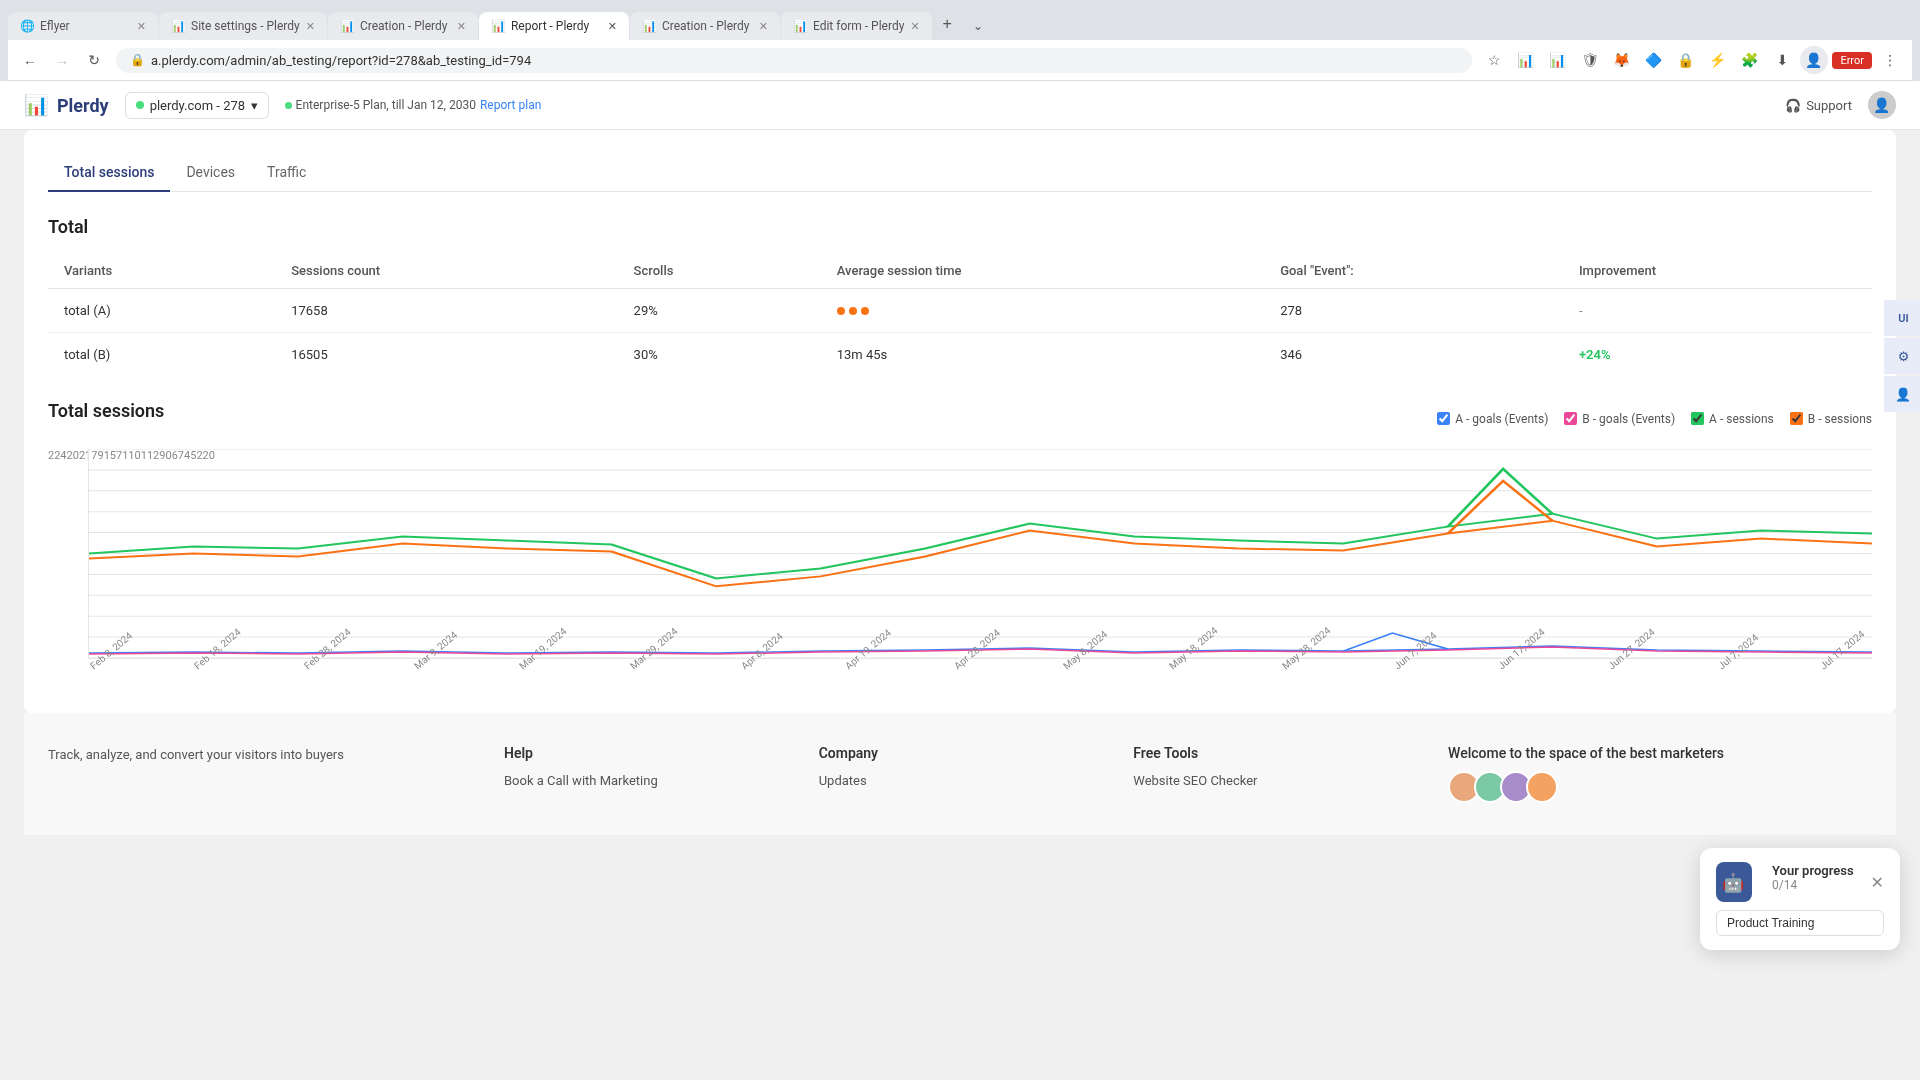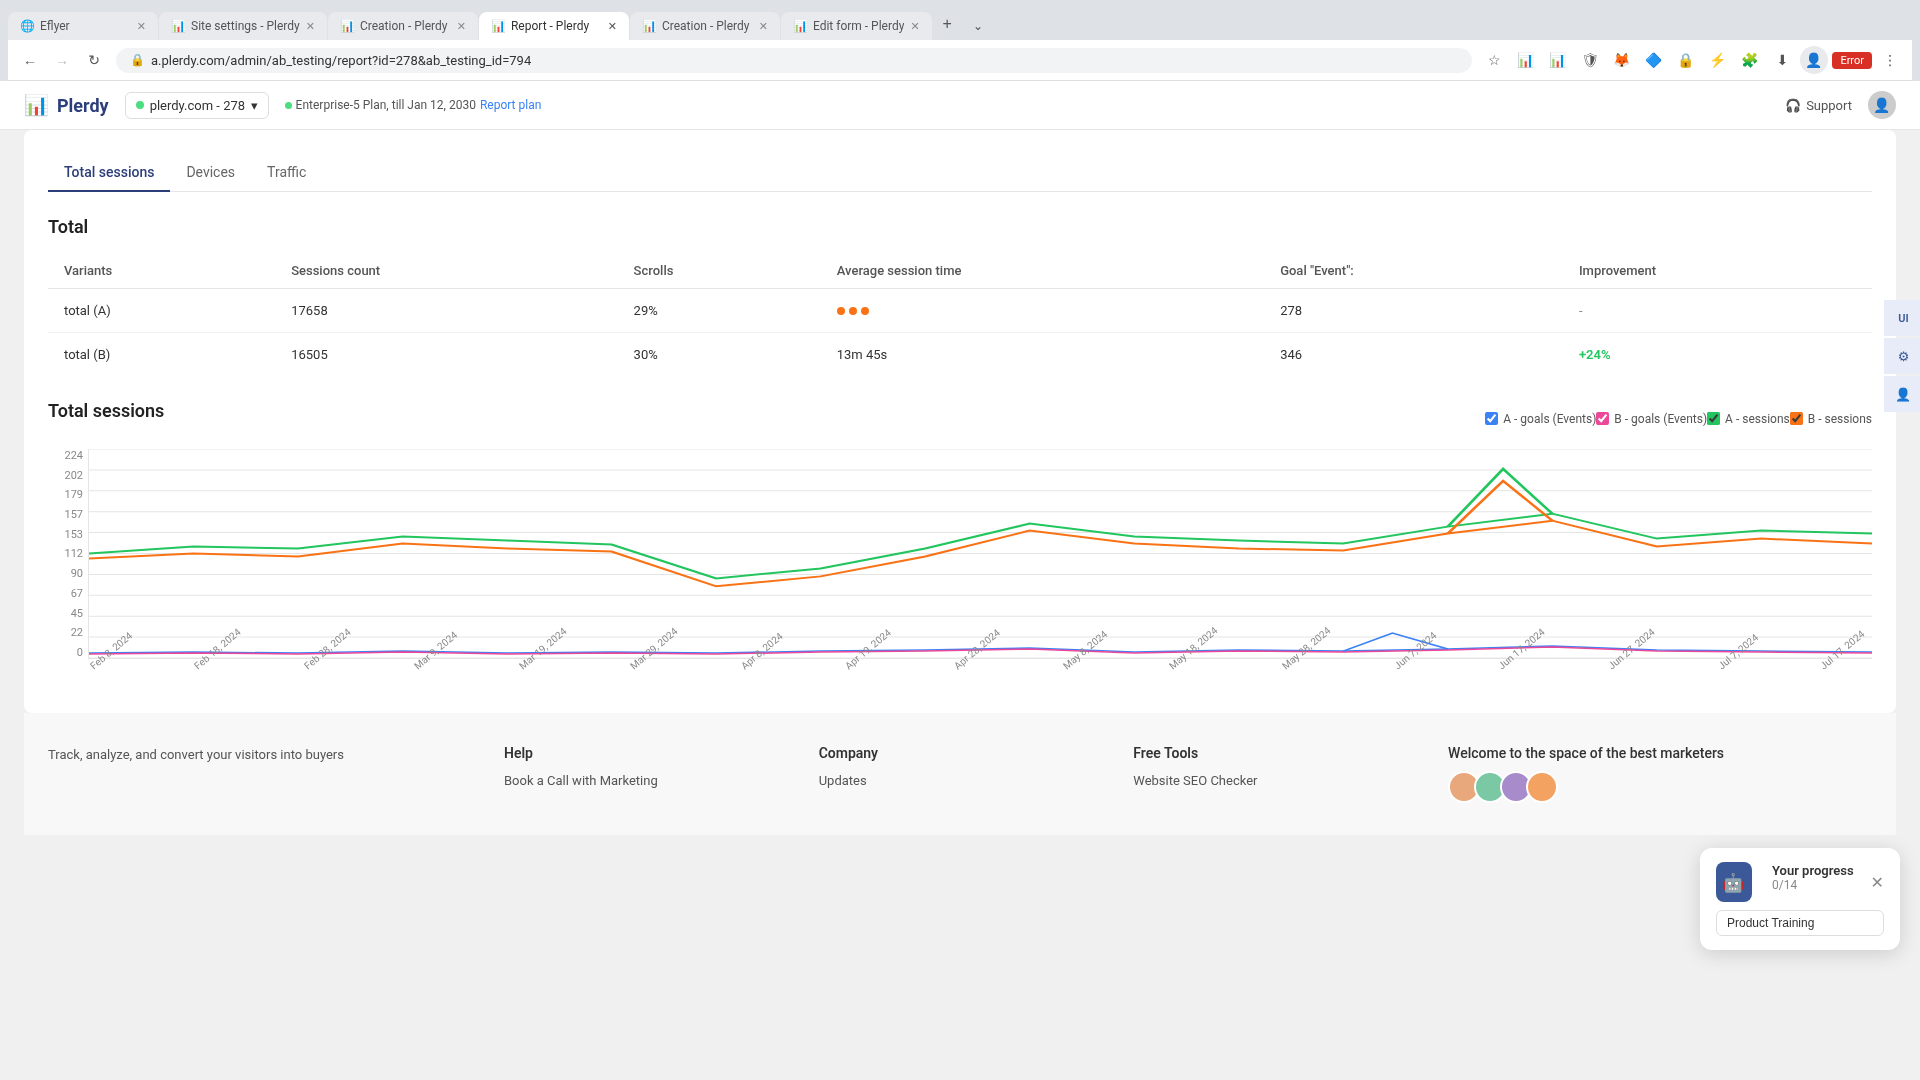--- a/index.html
+++ b/index.html
@@ -57,24 +57,24 @@
     .data-table td { padding: 14px 16px; font-size: 13px; color: #333; border-bottom: 1px solid #f0f0f0; }
     .data-table tr:last-child td { border-bottom: none; }
     .improvement-positive { color: #22c55e; font-weight: 600; }
     .avg-dots { display: flex; gap: 4px; align-items: center; }
     .dot-orange { width: 8px; height: 8px; border-radius: 50%; background: #f97316; }
     .dot-dash { color: #888; }
 
     
     .chart-section { margin-top: 24px; }
     .chart-header { display: flex; align-items: center; justify-content: space-between; margin-bottom: 12px; }
-    .chart-legend { display: flex; align-items: center; }
+    .chart-legend { display: flex; gap: 16px; align-items: center; }
     .legend-item { display: flex; align-items: center; gap: 5px; font-size: 12px; color: #555; }
     .chart-container { position: relative; height: 240px; }
-    .chart-y-labels { position: absolute; left: 0; top: 0; bottom: 30px; width: 35px; display: flex; flex-direction: column; justify-content: space-between; }
+    .chart-y-labels { position: absolute; left: 0; top: 0; bottom: 30px; width: 35px; display: flex; flex-direction: row; justify-content: space-between; }
     .chart-y-label { font-size: 11px; color: #888; text-align: right; }
     .chart-area { position: absolute; left: 40px; right: 0; top: 0; bottom: 30px; border-left: 1px solid #e5e5e5; border-bottom: 1px solid #e5e5e5; }
     svg.chart-svg { width: 100%; height: 100%; }
 
     
     .right-sidebar { position: fixed; right: 0; top: 300px; display: flex; flex-direction: column; gap: 2px; justify-content: center; }
     .sidebar-icon-btn { width: 36px; height: 36px; background: #e8ecf8; display: flex; align-items: center; justify-content: center; cursor: pointer; font-size: 13px; color: #3b5998; border-left: 3px solid transparent; }
 
     
     .progress-widget { position: fixed; bottom: 130px; right: 20px; background: #fff; border-radius: 12px; box-shadow: 0 4px 20px rgba(0,0,0,0.15); padding: 14px 16px; width: 200px; }
@@ -263,21 +263,21 @@
         </div>
       </div>
 
       <div class="chart-container">
 
         <div class="chart-y-labels">
           <span class="chart-y-label">224</span>
           <span class="chart-y-label">202</span>
           <span class="chart-y-label">179</span>
           <span class="chart-y-label">157</span>
-          <span class="chart-y-label">153</span>
+          <span class="chart-y-label">110</span>
           <span class="chart-y-label">112</span>
           <span class="chart-y-label">90</span>
           <span class="chart-y-label">67</span>
           <span class="chart-y-label">45</span>
           <span class="chart-y-label">22</span>
           <span class="chart-y-label">0</span>
         </div>
 
         <div class="chart-area">
           <svg class="chart-svg" viewBox="0 0 1160 210" preserveAspectRatio="none">

